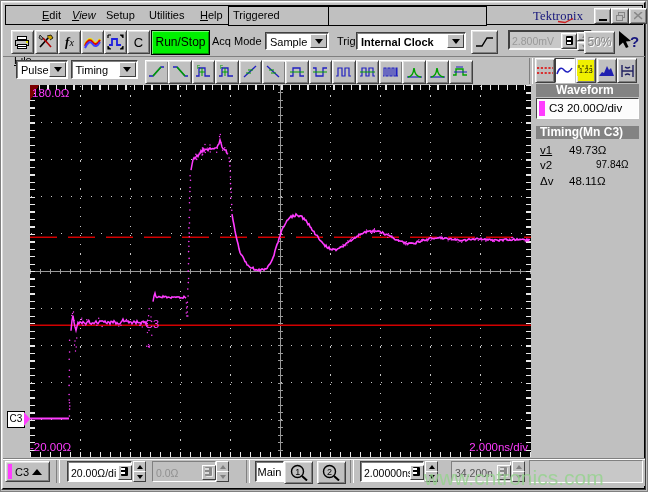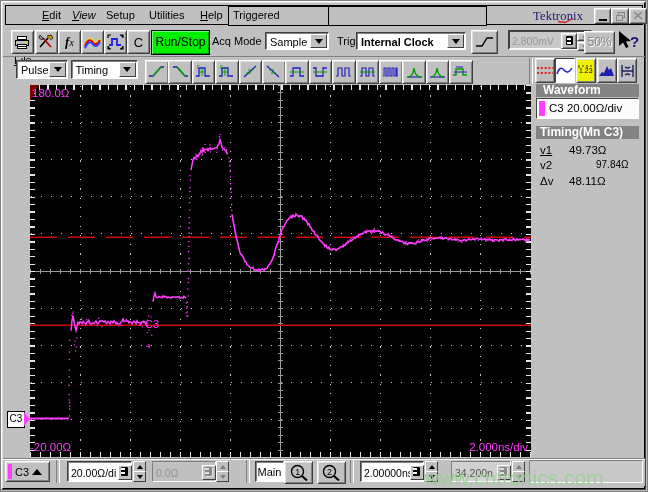--- a/index.html
+++ b/index.html
@@ -532,21 +532,21 @@
 <text x="2" y="12" fill="#ff3cff" font-size="11.5px" font-family="Liberation Sans">180.0Ω</text>
 <text x="0" y="366" fill="#ff3cff" font-size="11.5px" font-family="Liberation Sans">-20.00Ω</text>
 <text x="498" y="366" text-anchor="end" fill="#ff3cff" font-size="11.5px" font-family="Liberation Sans">2.000ns/div</text>
 <text x="115" y="243" fill="#ff3cff" font-size="11px" font-family="Liberation Sans">C3</text>
 </svg>
 
 <div class="abs" style="left:7px;top:411px;width:16px;height:15px;background:#fff;border:1px solid #000;font-size:10px;color:#000;text-align:center;line-height:14px;">C3</div>
 <div class="abs" style="left:24px;top:412px;width:0;height:0;border-top:7px solid transparent;border-bottom:7px solid transparent;border-left:6.5px solid #ff3cff;"></div>
 
 <div class="abs" style="left:532px;top:84px;width:112px;height:374px;background:#c0c0c0;"></div>
-<div class="abs" style="left:536px;top:84px;width:103px;height:13px;background:#838383;color:#fff;font-weight:bold;font-size:12px;line-height:13px;padding-left:7px;box-sizing:border-box;">Waveform</div>
+<div class="abs" style="left:536px;top:84px;width:103px;height:13px;background:#838383;color:#fff;font-weight:bold;font-size:12px;line-height:13px;padding-left:20px;box-sizing:border-box;">Waveform</div>
 <div class="abs" style="left:536px;top:97.5px;width:103px;height:21px;background:#fcfcfc;border:1px solid #404040;border-bottom-color:#fff;border-right-color:#fff;box-sizing:border-box;">
   <div class="abs" style="left:2px;top:2px;width:6px;height:15px;background:#ff3cff;"></div>
   <div class="abs" style="left:12px;top:3.5px;font-size:11.5px;color:#000;">C3 20.00Ω/div</div>
 </div>
 <div class="abs" style="left:536px;top:126px;width:103px;height:13px;background:#838383;color:#fff;font-weight:bold;font-size:12px;line-height:13px;padding-left:4px;box-sizing:border-box;">Timing(Mn C3)</div>
 <div class="abs" style="left:540px;top:143.5px;font-size:11.5px;text-decoration:underline;">v1</div>
 <div class="abs" style="left:569px;top:143.5px;font-size:11.5px;">49.73Ω</div>
 <div class="abs" style="left:540px;top:159px;font-size:11.5px;">v2</div>
 <div class="abs" style="left:596px;top:159px;font-size:10px;">97.84Ω</div>
 <div class="abs" style="left:540px;top:174.5px;font-size:11.5px;">Δv</div>

